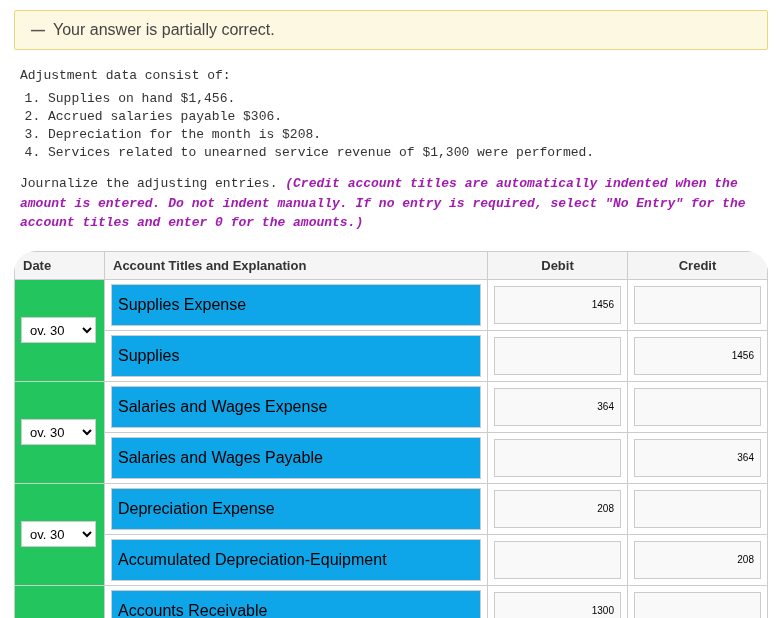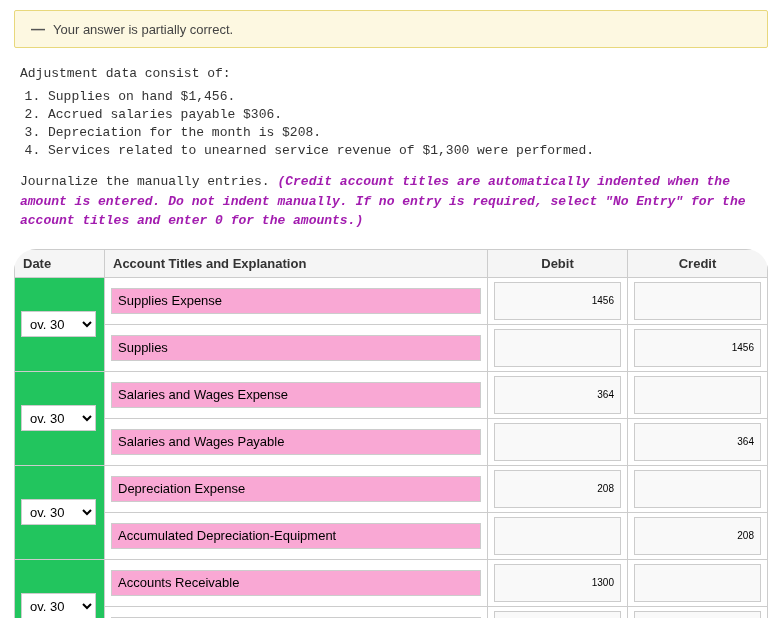--- a/index.html
+++ b/index.html
@@ -22,21 +22,21 @@
       align-items: center;
       gap: 8px;
       border-radius: 2px;
     }
     .alert-icon {
       color: #555;
       font-weight: bold;
       font-size: 14px;
     }
     .alert-text {
-      font-size: 13px;
+      font-size: 16px;
       color: #444;
     }
 
     .instructions-section {
       padding: 4px 20px 10px 20px;
       font-family: Liberation Mono, monospace;
     }
     .instructions-section p {
       margin-bottom: 8px;
       font-size: 13px;
@@ -109,24 +109,24 @@
       background: #fff;
       font-size: 13px;
       padding: 2px 4px;
       width: 75px;
       height: 26px;
     }
 
     .account-input {
       width: 100%;
       border: 1px solid #ccc;
-      background: #f9a8d4;
-      font-size: 13px;
+      background: #0ea5e9;
+      font-size: 16px;
       padding: 3px 6px;
-      height: 26px;
+      height: 42px;
     }
     .account-input.indented {
     }
 
     .amount-input {
       width: 100%;
       border: 1px solid #ccc;
       background: #f9f9f9;
       font-size: 10px;
       padding: 3px 6px;
@@ -183,21 +183,21 @@
 <div class="instructions-section">
   <p>Adjustment data consist of:</p>
   <ol>
     <li>Supplies on hand $1,456.</li>
     <li>Accrued salaries payable $306.</li>
     <li>Depreciation for the month is $208.</li>
     <li>Services related to unearned service revenue of $1,300 were performed.</li>
   </ol>
 
   <p class="journalize-instructions">
-    <span>Journalize the manually entries. </span><span class="red-italic">(Credit account titles are automatically indented when the amount is entered. Do not indent manually. If no entry is required, select "No Entry" for the account titles and enter 0 for the amounts.)</span>
+    <span>Journalize the adjusting entries. </span><span class="red-italic">(Credit account titles are automatically indented when the amount is entered. Do not indent manually. If no entry is required, select "No Entry" for the account titles and enter 0 for the amounts.)</span>
   </p>
 </div>
 
 <div class="journal-table-wrapper">
   <table class="journal-table">
     <thead>
       <tr>
         <th class="date-col">Date</th>
         <th class="account-col">Account Titles and Explanation</th>
         <th class="debit-col">Debit</th>

